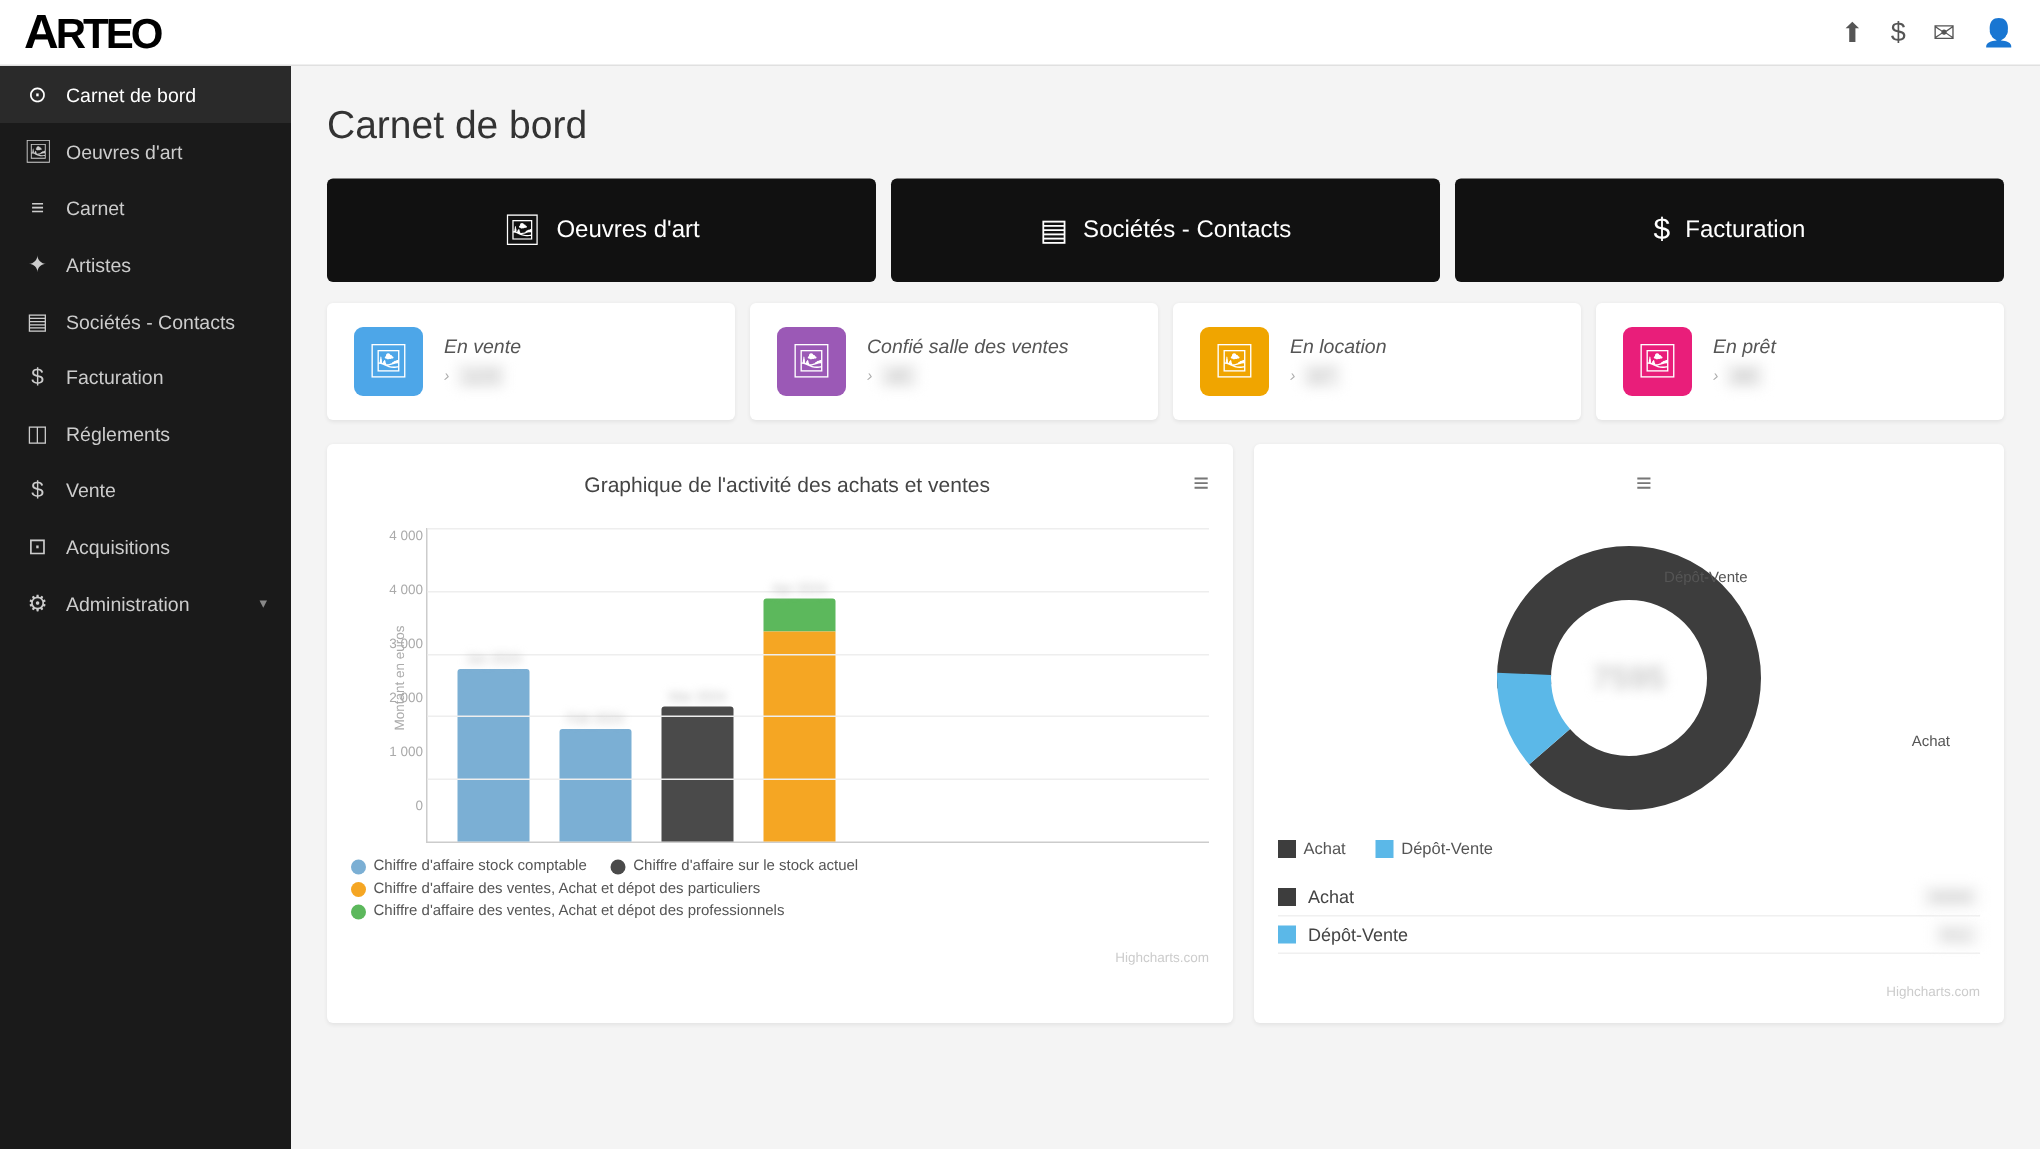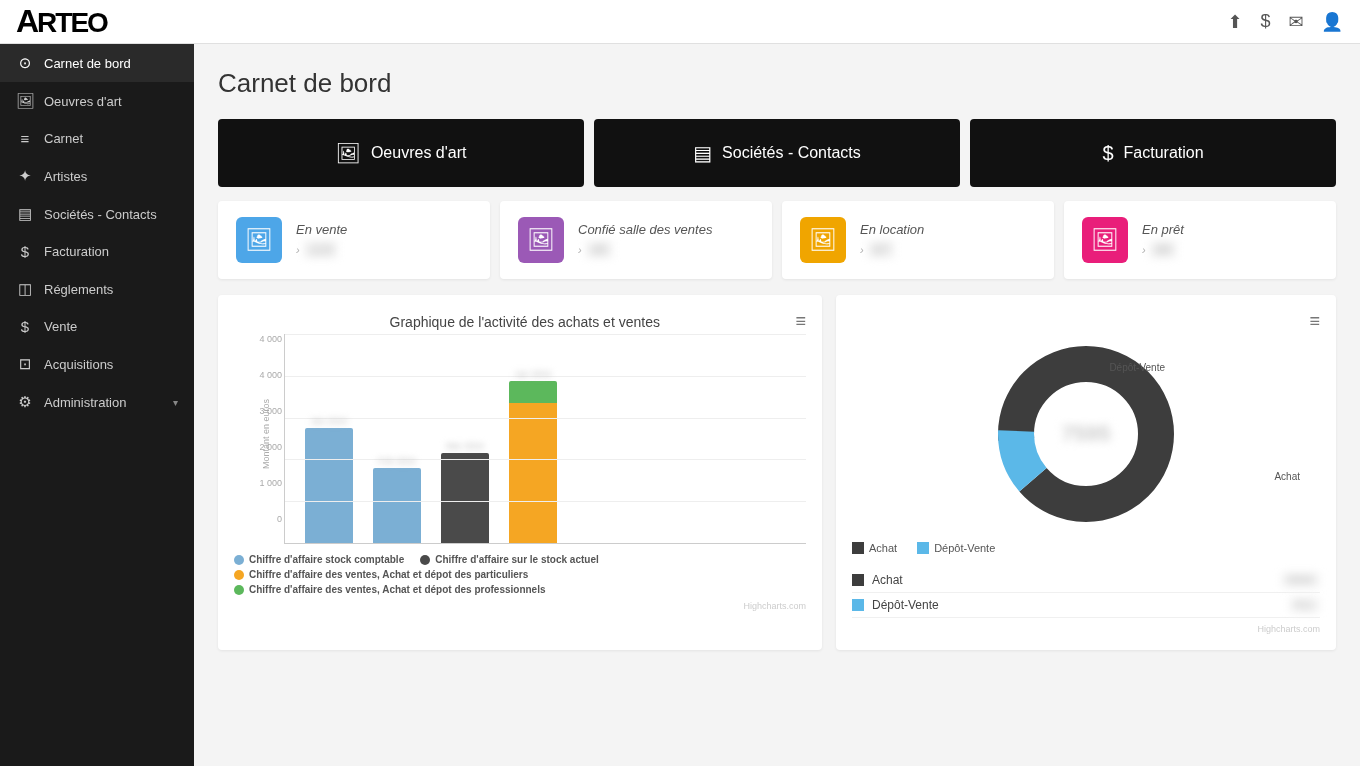--- a/index.html
+++ b/index.html
@@ -127,33 +127,33 @@
     .chart-card {
       background: #fff;
       border-radius: 4px;
       box-shadow: 0 1px 3px rgba(0,0,0,0.07);
       padding: 16px;
     }
     .chart-card.bar-chart { flex: 1.1; }
     .chart-card.donut-chart { flex: 0.9; }
     .chart-header {
       display: flex;
-      justify-content: space-between;
-      align-items: center;
-      margin-bottom: 2px;
+      justify-content: center;
+      align-items: center;
+      margin-bottom: 19px;
     }
     .chart-title { font-size: 14px; color: #444; font-weight: 400; text-align: center; flex: 1; }
     .chart-menu { font-size: 18px; color: #777; cursor: pointer; }
 
     
     .legend { margin-top: 10px; font-size: 10px; color: #555; }
     .legend-row { display: flex; gap: 16px; flex-wrap: wrap; }
     .legend-item { display: flex; align-items: center; gap: 5px; }
     .legend-dot { width: 10px; height: 10px; border-radius: 50%; flex-shrink: 0; }
-    .highcharts-credit { text-align: right; font-size: 9px; color: #ccc; margin-top: 6px; }
+    .highcharts-credit { text-align: right; font-size: 9px; color: #ccc; margin-top: 20px; }
 
     
     .donut-area { display: flex; flex-direction: column; align-items: center; position: relative; }
     .donut-svg { width: 200px; height: 200px; }
     .donut-legend { display: flex; gap: 20px; margin-top: 8px; font-size: 11px; color: #555; }
     .donut-legend-item { display: flex; align-items: center; gap: 5px; }
 
     
     .stock-table { margin-top: 14px; font-size: 12px; width: 100%; }
     .stock-row { display: flex; justify-content: space-between; align-items: center; padding: 4px 0; border-bottom: 1px solid #f0f0f0; }
@@ -335,21 +335,21 @@
             <div style="display:flex;flex-direction:column;align-items:center;gap:0;">
               <div style="font-size:9px;color:#bbb;filter:blur(3px);margin-bottom:2px;">Apr 2024</div>
               <div style="width:48px;display:flex;flex-direction:column;">
                 <div style="width:48px;height:22px;background:#5cb85c;border-radius:2px 2px 0 0;"></div>
                 <div style="width:48px;height:140px;background:#f5a623;"></div>
               </div>
             </div>
           </div>
         </div>
 
-        <div class="legend" style="margin-top:10px;font-weight:bold;">
+        <div class="legend" style="margin-top:10px;">
           <div class="legend-row">
             <div class="legend-item">
               <div class="legend-dot" style="background:#7bafd4;"></div>
               <span>Chiffre d'affaire stock comptable</span>
             </div>
             <div class="legend-item">
               <div class="legend-dot" style="background:#4a4a4a;"></div>
               <span>Chiffre d'affaire sur le stock actuel</span>
             </div>
           </div>

